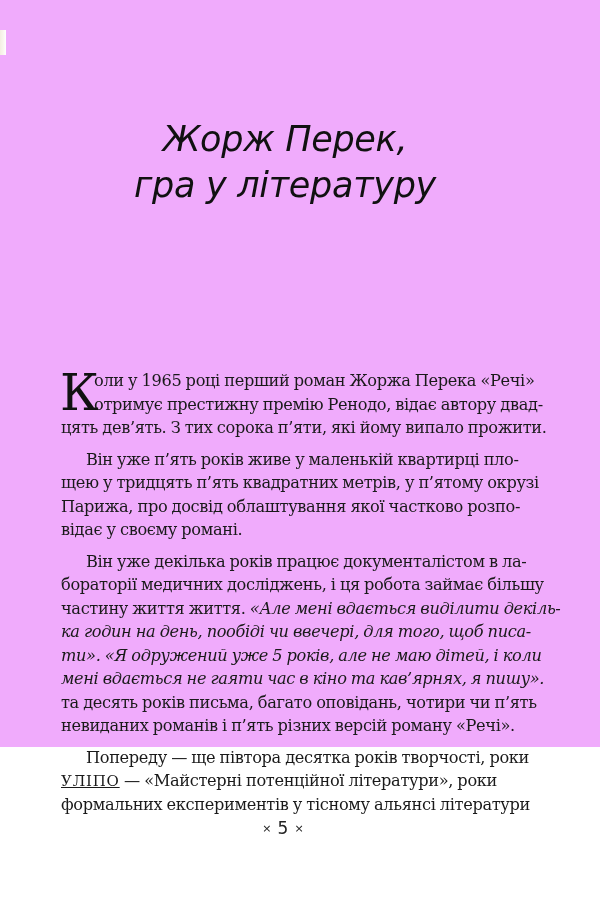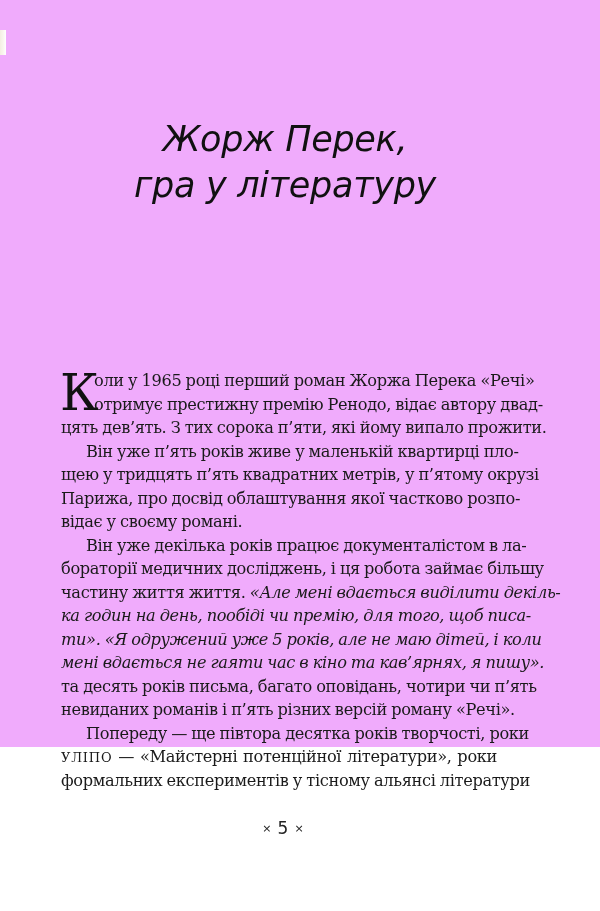--- a/index.html
+++ b/index.html
@@ -9,26 +9,26 @@
     background: linear-gradient(90deg, #f3eee2 0%, #faf7f0 60%, #ffffff 100%); }
   .title { position: absolute; left: 0; top: 93px; width: 570px; text-align: center;
     font-family: "DejaVu Sans", sans-serif; font-style: italic; font-weight: normal;
     font-size: 35px; line-height: 46px; letter-spacing: -0.3px; color: #111; }
   .title .t-line { display: block; }
   .body-text { position: absolute; left: 61px; top: 369px; width: 436px;
     font-family: "DejaVu Serif", serif; font-size: 16.2px; line-height: 23.5px;
     color: #1a1a1a; letter-spacing: -0.35px; word-spacing: -0.5px; }
   .line { display: block; white-space: nowrap; text-align: justify; text-align-last: justify; height: 23.5px; }
   .line.last { text-align-last: left; }
-  .line.indent { padding-left: 25px; }
+  .line.indent { padding-left: 25px; margin-top: 8px; }
   .line.dc { padding-left: 33px; }
   .em { font-style: italic; }
   .dropcap { position: absolute; left: -1px; top: 2px; font-family: "DejaVu Serif", serif;
     font-size: 50px; line-height: 44px; color: #111; font-weight: normal; }
-  .caps { font-size: 13px; letter-spacing: 0.8px; }
+  .caps { font-size: 15px; letter-spacing: 0.8px; text-decoration: underline; }
   .pagenum { position: absolute; left: 0; top: 818px; width: 566px; text-align: center;
     font-family: "DejaVu Sans", sans-serif; font-size: 17px; color: #222; }
   .pagenum .orn { font-size: 11px; vertical-align: 2px; margin: 0 6px; }
 </style>
 </head>
 <body>
 
 <div class="page">
   <div class="edge-mark"></div>
 
@@ -45,21 +45,21 @@
     <span class="line last">цять дев’ять. З тих сорока п’яти, які йому випало прожити.</span>
 
     <span class="line indent">Він уже п’ять років живе у маленькій квартирці пло-</span>
     <span class="line">щею у тридцять п’ять квадратних метрів, у п’ятому окрузі</span>
     <span class="line">Парижа, про досвід облаштування якої частково розпо-</span>
     <span class="line last">відає у своєму романі.</span>
 
     <span class="line indent">Він уже декілька років працює документалістом в ла-</span>
     <span class="line">бораторії медичних досліджень, і ця робота займає більшу</span>
     <span class="line"><span>частину життя життя. </span><span class="em">«Але мені вдається виділити декіль-</span></span>
-    <span class="line em">ка годин на день, пообіді чи премію, для того, щоб писа-</span>
+    <span class="line em">ка годин на день, пообіді чи ввечері, для того, щоб писа-</span>
     <span class="line em">ти». «Я одружений уже 5 років, але не маю дітей, і коли</span>
     <span class="line em last">мені вдається не гаяти час в кіно та кав’ярнях, я пишу».</span>
 
     <span class="line">та десять років письма, багато оповідань, чотири чи п’ять</span>
     <span class="line last">невиданих романів і п’ять різних версій роману «Речі».</span>
 
     <span class="line indent">Попереду — ще півтора десятка років творчості, роки</span>
     <span class="line"><span class="caps">УЛІПО</span><span> — «Майстерні потенційної літератури», роки</span></span>
     <span class="line">формальних експериментів у тісному альянсі літератури</span>
   </div>

